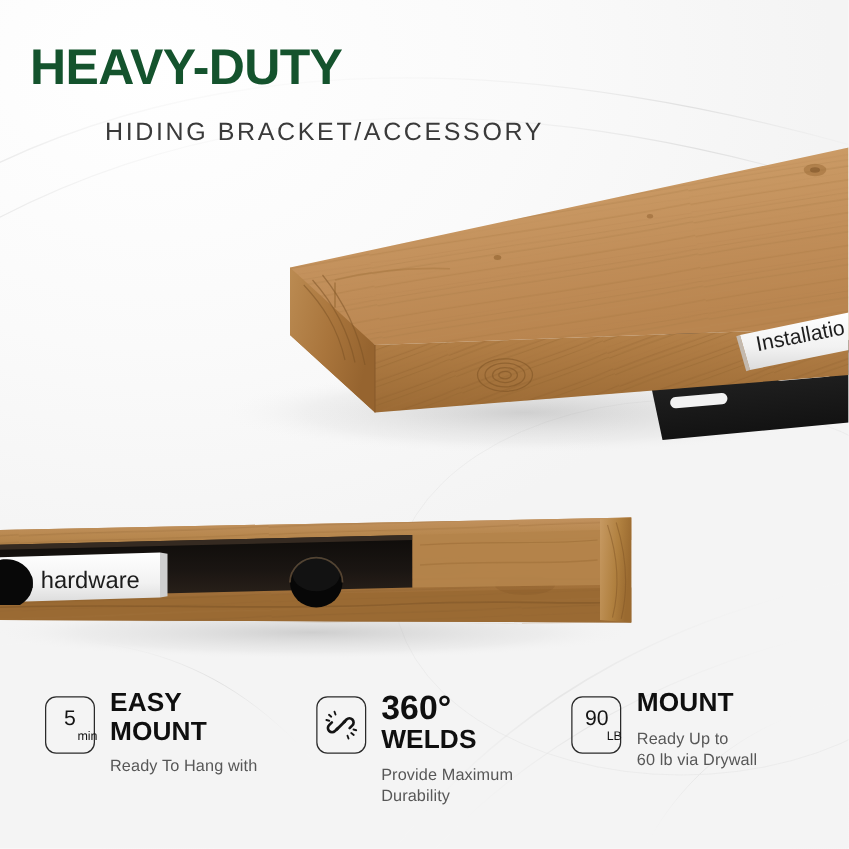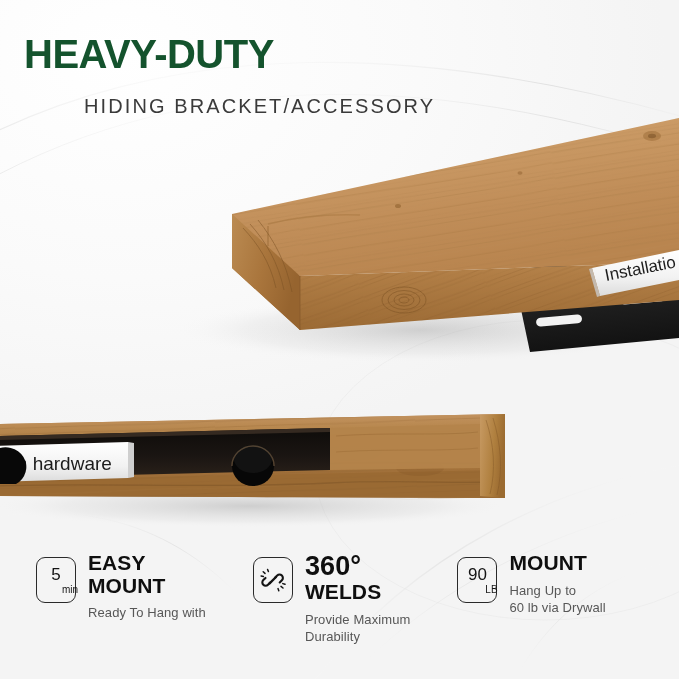--- a/index.html
+++ b/index.html
@@ -342,20 +342,20 @@
       </div>
     </div>
 
     <div class="feat feat-3">
       <div class="badge">
         <span class="badge-num">90</span>
         <span class="badge-unit">LB</span>
       </div>
       <div class="feat-txt">
         <div class="feat-head">MOUNT</div>
-        <div class="feat-sub">Hang Up to</div>
+        <div class="feat-sub">Ready Up to</div>
         <div class="feat-sub" style="margin-top:0">60 lb via Drywall</div>
       </div>
     </div>
 
   </div>
 
 </div>
 
 </body></html>

